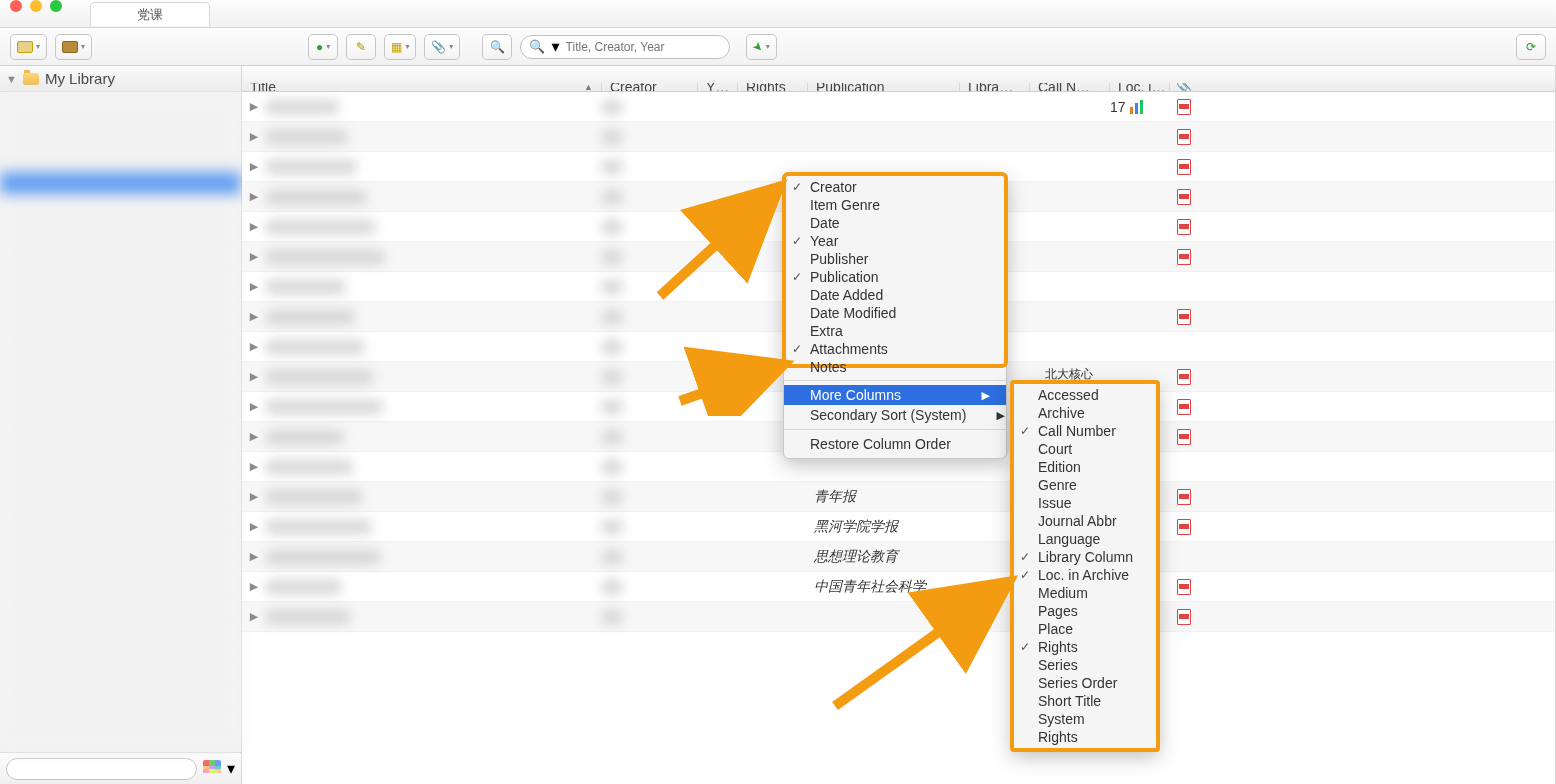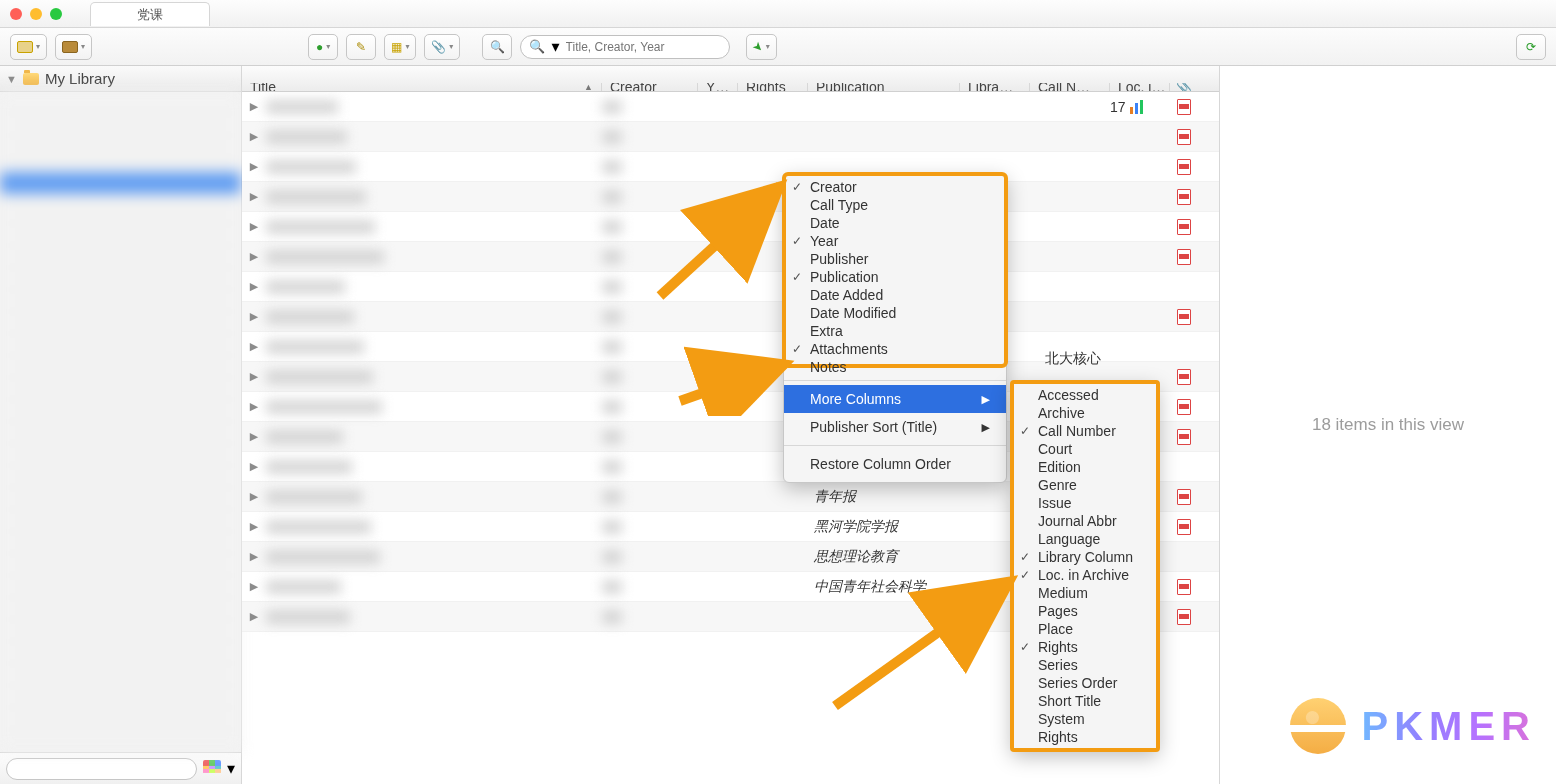--- a/index.html
+++ b/index.html
@@ -1,20 +1,20 @@
 <!DOCTYPE html>
 <html><head>
 <meta charset="utf-8">
 <style>
 * { margin: 0; padding: 0; box-sizing: border-box; font-family: -apple-system, "Helvetica Neue", Arial, sans-serif; }
 html, body { width: 1556px; height: 784px; overflow: hidden; background: #fff; }
 .window { width: 100%; height: 100%; display: flex; flex-direction: column; background: #f6f6f6; }
 
 
-.titlebar { height: 28px; background: linear-gradient(#fdfdfd,#f1f1f1); border-bottom: 1px solid #d6d6d6; display: flex; align-items: center; position: relative; }
+.titlebar { height: 28px; background: linear-gradient(#fdfdfd,#f1f1f1); border-bottom: 1px solid #d6d6d6; display: flex; position: relative; }
 .traffic { display: flex; gap: 8px; padding-left: 10px; }
 .tlight { width: 12px; height: 12px; border-radius: 50%; }
 .tlight.red { background: #ff5f57; } .tlight.yellow { background: #ffbd2e; } .tlight.green { background: #28c940; }
 .tab { position: absolute; left: 90px; top: 2px; width: 120px; height: 24px; background: #fff; border: 1px solid #d6d6d6; border-bottom: none; border-radius: 5px 5px 0 0; display: flex; align-items: center; justify-content: center; font-size: 13px; color: #555; }
 
 
 .toolbar { height: 38px; background: linear-gradient(#fcfcfc,#f2f2f2); border-bottom: 1px solid #d0d0d0; display: flex; align-items: center; padding: 0 10px; gap: 8px; }
 .tbtn { height: 26px; min-width: 30px; background: linear-gradient(#fff,#f3f3f3); border: 1px solid #c6c6c6; border-radius: 5px; display: flex; align-items: center; justify-content: center; padding: 0 6px; font-size: 12px; color: #555; }
 .tbtn .caret { margin-left: 3px; font-size: 8px; color: #888; }
 .tspace { width: 200px; }
@@ -81,30 +81,30 @@
 .bars-ico span:nth-child(1) { height: 7px; background: #e67e22; }
 .bars-ico span:nth-child(2) { height: 11px; background: #3b82f6; }
 .bars-ico span:nth-child(3) { height: 14px; background: #22c55e; }
 
 
 .rightpane { flex: 0 0 336px; background: #fff; display: flex; align-items: center; justify-content: center; color: #9c9c9c; font-size: 17px; position: relative; }
 
 
 .ctxmenu { position: absolute; background: #f5f5f5; border: 1px solid #c7c7c7; border-radius: 6px; box-shadow: 0 6px 20px rgba(0,0,0,.25); padding: 4px 0; font-size: 14px; color: #333; z-index: 50; }
 .mitem { height: 18px; padding: 0 16px 0 26px; display: flex; align-items: center; position: relative; white-space: nowrap; }
-.mitem.tall { height: 28px; }
+.mitem.tall { height: 20px; }
 .mitem .chk { position: absolute; left: 8px; color: #555; font-size: 12px; }
 .mitem.hl { background: #2d6fe0; color: #fff; }
 .mitem .subarrow { margin-left: auto; padding-left: 30px; font-size: 11px; }
 .sep { height: 1px; background: #d7d7d7; margin: 4px 0; }
 .menu1 { left: 783px; top: 107px; width: 224px; }
 .menu1 .hlbox { position: absolute; top: -2px; left: -2px; right: -2px; height: 196px; border: 4px solid #f39c12; border-radius: 6px; pointer-events: none; }
 .menu2 { left: 1011px; top: 315px; width: 148px; }
 .menu2 .hlbox2 { position: absolute; top: -2px; left: -2px; right: -2px; bottom: -2px; border: 4px solid #f39c12; border-radius: 4px; pointer-events: none; }
-.annot-pre { position: absolute; left: 1045px; top: 284px; font-size: 14px; color: #333; }
+.annot-pre { position: absolute; left: 1045px; top: 300px; font-size: 12px; color: #333; }
 
 
 .arrow { position: absolute; z-index: 60; pointer-events: none; }
 
 
 .wm { position: absolute; right: 20px; bottom: 30px; display: flex; align-items: center; gap: 16px; z-index: 5; opacity: .95; }
 .wm-logo { width: 56px; height: 56px; border-radius: 50%; background: radial-gradient(circle at 40% 35%, #fff4 6px, transparent 7px), linear-gradient(#ffcf6b,#f4a93b); position: relative; }
 .wm-logo::after { content: ''; position: absolute; left: 0; right: 0; top: 48%; height: 7px; background: #fff; }
 .wm-txt { font-size: 40px; font-weight: 700; letter-spacing: 6px; background: linear-gradient(90deg,#6bb3ff,#8c7bff,#b26bff,#d86bd8); -webkit-background-clip: text; background-clip: text; color: transparent; }
 
@@ -605,35 +605,32 @@
       <span></span>
 
     </div>
     <div class="cell-att">
       <span class="pdf-ico"></span>
     </div>
           </div>
         </div>
     </div>
 
-    <div class="rightpane">
-      <span>18 items in this view</span>
-    </div>
 
     <div class="annot-pre">北大核心</div>
 
     <div class="ctxmenu menu1">
       <div class="hlbox"></div>
       <div id="menu1-items">
           <div class="mitem">
             <span class="chk">✓</span>
             <span>Creator</span>
           </div>
           <div class="mitem">
-            <span>Call Type</span>
+            <span>Item Genre</span>
           </div>
           <div class="mitem">
             <span>Date</span>
           </div>
           <div class="mitem">
             <span class="chk">✓</span>
             <span>Year</span>
           </div>
           <div class="mitem">
             <span>Publisher</span>
@@ -658,21 +655,21 @@
           <div class="mitem">
             <span>Notes</span>
           </div>
         </div>
       <div class="sep"></div>
       <div class="mitem hl tall">
         <span>More Columns</span>
         <span class="subarrow">▶</span>
       </div>
       <div class="mitem tall">
-        <span>Publisher Sort (Title)</span>
+        <span>Secondary Sort (System)</span>
         <span class="subarrow">▶</span>
       </div>
       <div class="sep"></div>
       <div class="mitem tall">
         <span>Restore Column Order</span>
       </div>
     </div>
 
     <div class="ctxmenu menu2">
       <div class="hlbox2"></div>
@@ -762,19 +759,15 @@
     </svg>
     <svg class="arrow" style="left:820px; top:500px;" width="220" height="160">
       <defs>
           <marker id="ah3" markerWidth="12" markerHeight="12" refX="9" refY="5" orient="auto">
             <path d="M0,0 L10,5 L0,10 Z" fill="#f39c12"></path>
           </marker>
         </defs>
       <line x1="15" y1="140" x2="190" y2="15" stroke="#f39c12" stroke-width="10" marker-end="url(#ah3)"></line>
     </svg>
 
-    <div class="wm">
-      <div class="wm-logo"></div>
-      <div class="wm-txt">PKMER</div>
-    </div>
 
   </div>
 </div>
 
 </body></html>

